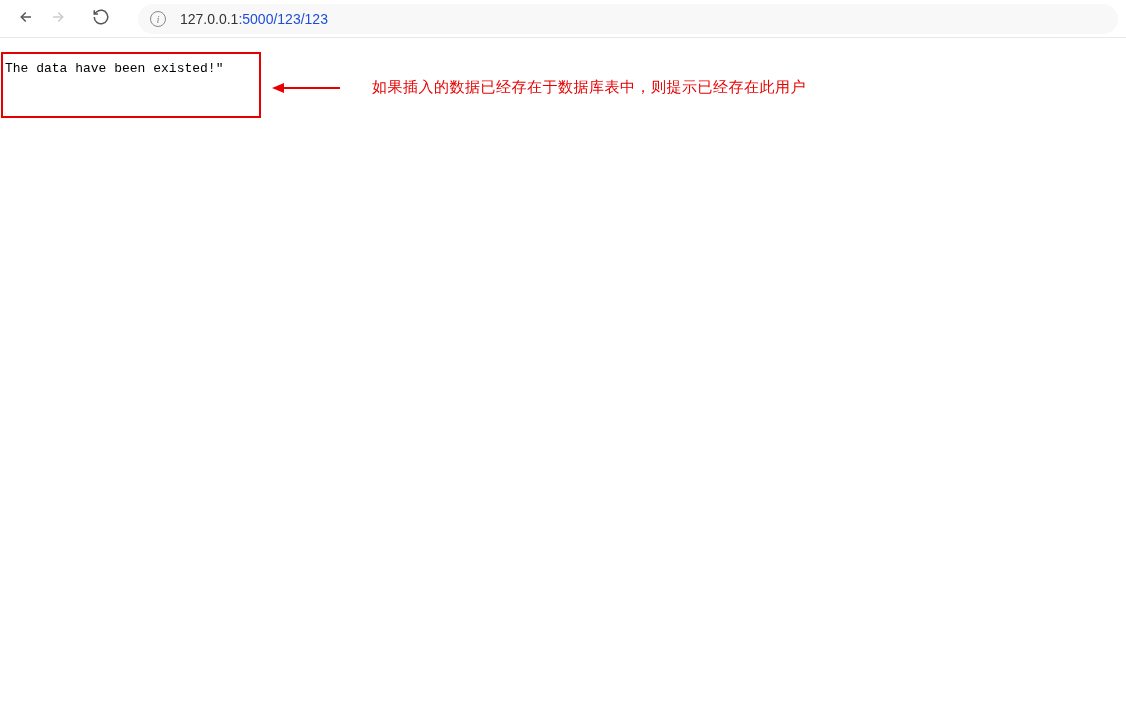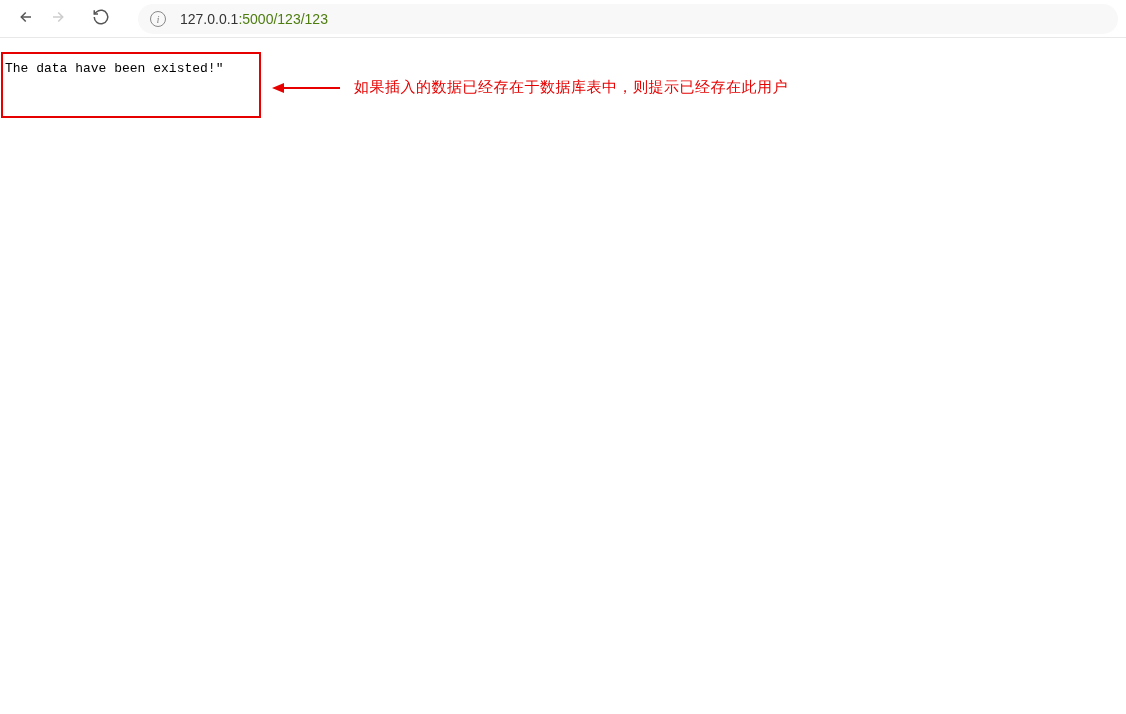--- a/index.html
+++ b/index.html
@@ -66,21 +66,21 @@
       font-style: italic;
       margin-right: 14px;
       flex-shrink: 0;
     }
     .url-text {
       font-size: 14px;
       color: #333;
       white-space: nowrap;
     }
     .url-path {
-      color: #4d7c0f;
+      color: #1d4ed8;
     }
     .content-area {
       position: relative;
       padding-top: 8px;
       background: #ffffff;
     }
     .message-box {
       position: absolute;
       left: 1px;
       top: 14px;
@@ -99,21 +99,21 @@
       left: 272px;
       top: 40px;
       display: flex;
       align-items: center;
     }
     .arrow-svg {
       width: 68px;
       height: 16px;
     }
     .annotation-text {
-      margin-left: 14px;
+      margin-left: 32px;
       font-size: 15px;
       color: #e60000;
       font-family: "Microsoft YaHei", sans-serif;
       letter-spacing: 0.5px;
     }
   </style>
 </head>
 <body>
 
 <div class="browser-toolbar">

